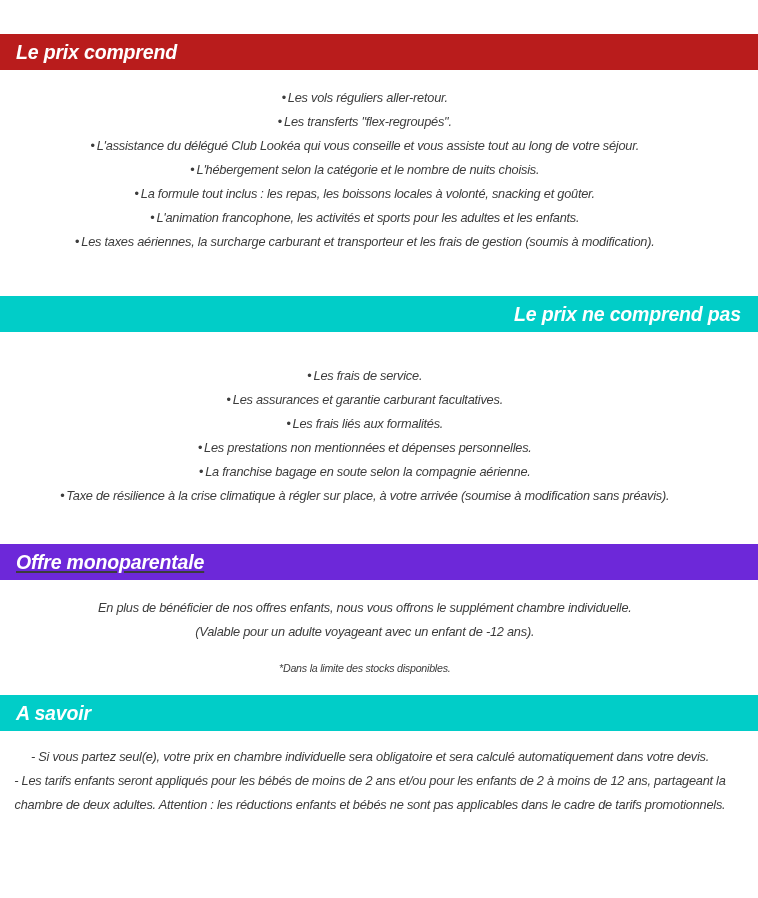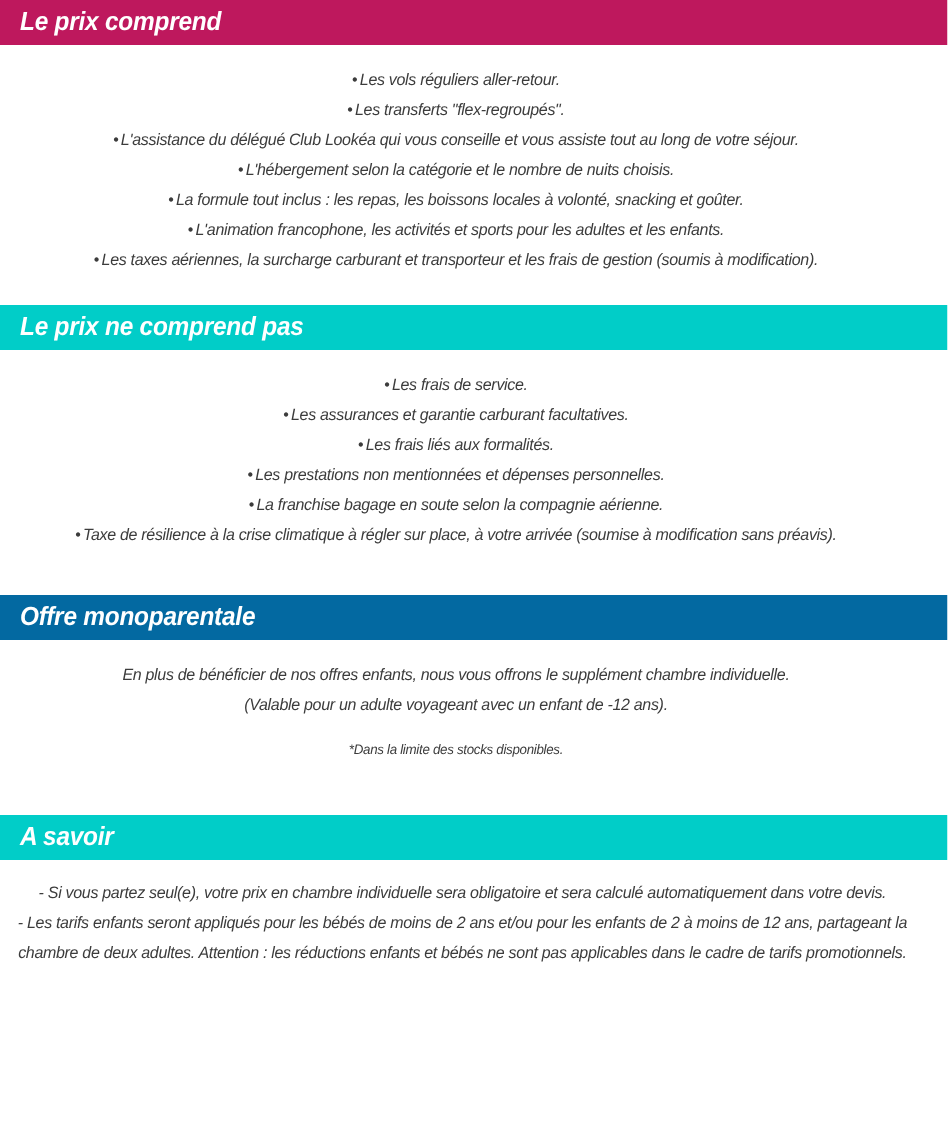--- a/index.html
+++ b/index.html
@@ -99,38 +99,38 @@
 
   .para.flow {
     white-space: normal;
     line-height: 24px;
   }
 
   
   #sec-prix-comprend .section-header { margin-top: 0; }
   #sec-prix-comprend .section-body { padding-top: 16px; }
 
-  #sec-prix-ne-comprend-pas .section-header { margin-top: 24px; }
-  #sec-prix-ne-comprend-pas .section-body { padding-top: 16px; }
+  #sec-prix-ne-comprend-pas .section-header { margin-top: 42px; justify-content: flex-end; }
+  #sec-prix-ne-comprend-pas .section-body { padding-top: 16px; margin-top: 16px; }
 
   #sec-offre-monoparentale .section-header { margin-top: 36px; }
   #sec-offre-monoparentale .section-body { padding-top: 16px; }
 
-  #sec-a-savoir .section-header { margin-top: 42px; }
+  #sec-a-savoir .section-header { margin-top: 17px; }
   #sec-a-savoir .section-body { padding-top: 14px; padding-left: 12px; }
 
   .spacer-sm { height: 14px; }
 </style>
 </head>
 <body>
 
 <div class="page">
 
   <div class="section" id="sec-prix-comprend">
-    <div class="section-header" style="background: #be185d;">
+    <div class="section-header" style="background: #b91c1c; margin-top: 34px;">
       <div class="section-header-title" style="color: rgb(255, 255, 255);">Le prix comprend</div>
     </div>
     <div class="section-body">
       <ul class="bullet-list">
         <li class="bullet-item"><span class="bullet-dot">•</span><span>Les vols réguliers aller-retour.</span></li>
         <li class="bullet-item"><span class="bullet-dot">•</span><span>Les transferts "flex-regroupés".</span></li>
         <li class="bullet-item"><span class="bullet-dot">•</span><span>L'assistance du délégué Club Lookéa qui vous conseille et vous assiste tout au long de votre séjour.</span></li>
         <li class="bullet-item"><span class="bullet-dot">•</span><span>L'hébergement selon la catégorie et le nombre de nuits choisis.</span></li>
         <li class="bullet-item"><span class="bullet-dot">•</span><span>La formule tout inclus : les repas, les boissons locales à volonté, snacking et goûter.</span></li>
         <li class="bullet-item"><span class="bullet-dot">•</span><span>L'animation francophone, les activités et sports pour les adultes et les enfants.</span></li>
@@ -149,21 +149,21 @@
         <li class="bullet-item"><span class="bullet-dot">•</span><span>Les assurances et garantie carburant facultatives.</span></li>
         <li class="bullet-item"><span class="bullet-dot">•</span><span>Les frais liés aux formalités.</span></li>
         <li class="bullet-item"><span class="bullet-dot">•</span><span>Les prestations non mentionnées et dépenses personnelles.</span></li>
         <li class="bullet-item"><span class="bullet-dot">•</span><span>La franchise bagage en soute selon la compagnie aérienne.</span></li>
         <li class="bullet-item"><span class="bullet-dot">•</span><span>Taxe de résilience à la crise climatique à régler sur place, à votre arrivée (soumise à modification sans préavis).</span></li>
       </ul>
     </div>
   </div>
 
   <div class="section" id="sec-offre-monoparentale">
-    <div class="section-header" style="background: #0369a1;">
+    <div class="section-header" style="background: #6d28d9; text-decoration: underline;">
       <div class="section-header-title" style="color: rgb(255, 255, 255);">Offre monoparentale</div>
     </div>
     <div class="section-body">
       <p class="para">En plus de bénéficier de nos offres enfants, nous vous offrons le supplément chambre individuelle.</p>
       <p class="para">(Valable pour un adulte voyageant avec un enfant de -12 ans).</p>
       <div class="spacer-sm"></div>
       <p class="para small">*Dans la limite des stocks disponibles.</p>
     </div>
   </div>
 

